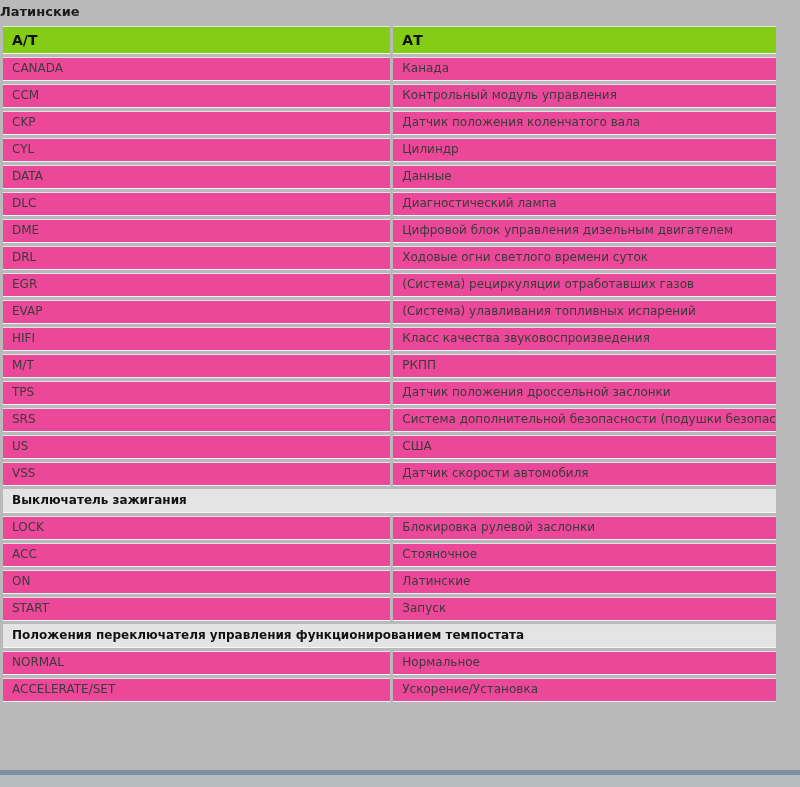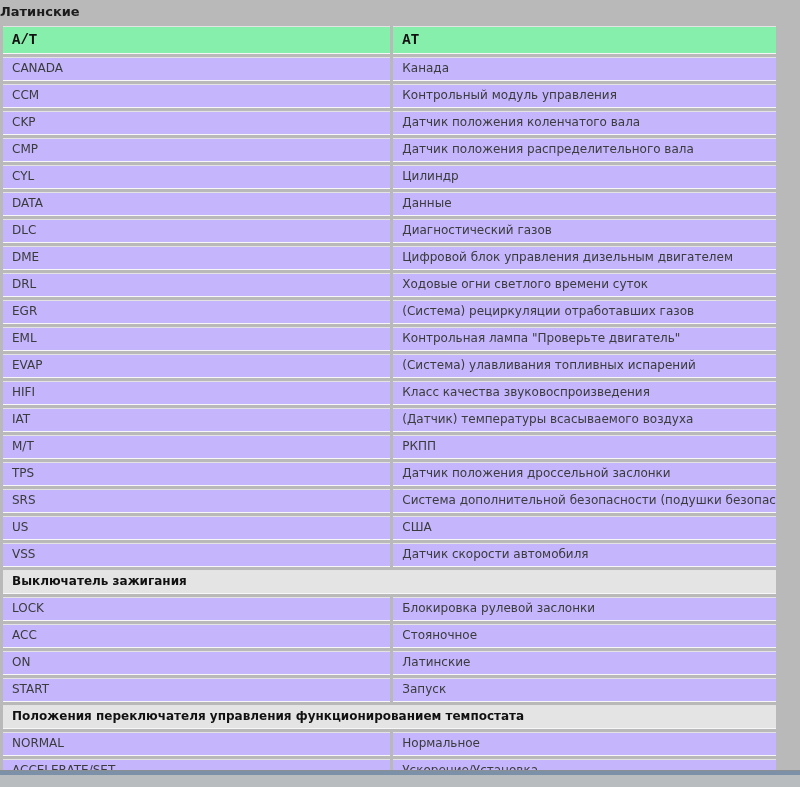--- a/index.html
+++ b/index.html
@@ -22,43 +22,42 @@
   table.glossary {
     border-collapse: separate;
     border-spacing: 3px;
     width: 779px;
     margin-left: 0px;
     table-layout: fixed;
   }
   table.glossary col.c-left  { width: 50.3%; }
   table.glossary col.c-right { width: 49.7%; }
   td, th {
-    background: #c4b5fd;
+    background: #ec4899;
     color: #3b3b3b;
     font-size: 12px;
     font-weight: normal;
     text-align: left;
     padding: 3px 9px 4px 9px;
     height: 15px;
     line-height: 15px;
     border-bottom: 1px solid #f7f7f7;
     border-top: 1px solid #e3e3e3;
     overflow: hidden;
     white-space: nowrap;
     vertical-align: middle;
   }
   tr.head-row th {
-    background: #86efac;
+    background: #84cc16;
     color: #111111;
     font-size: 14px;
     font-weight: bold;
     height: 18px;
     padding-top: 4px;
     padding-bottom: 4px;
-    font-family: Liberation Mono, monospace;
   }
   tr.section-row td {
     background: #e4e4e4;
     color: #111111;
     font-weight: bold;
     font-size: 12px;
   }
   .bottom-bar {
     position: absolute;
     left: 0;
@@ -103,62 +102,50 @@
       </tr>
       <tr>
         <td>CCM</td>
         <td>Контрольный модуль управления</td>
       </tr>
       <tr>
         <td>CKP</td>
         <td>Датчик положения коленчатого вала</td>
       </tr>
       <tr>
-        <td>CMP</td>
-        <td>Датчик положения распределительного вала</td>
-      </tr>
-      <tr>
         <td>CYL</td>
         <td>Цилиндр</td>
       </tr>
       <tr>
         <td>DATA</td>
         <td>Данные</td>
       </tr>
       <tr>
         <td>DLC</td>
-        <td>Диагностический газов</td>
+        <td>Диагностический лампа</td>
       </tr>
       <tr>
         <td>DME</td>
         <td>Цифровой блок управления дизельным двигателем</td>
       </tr>
       <tr>
         <td>DRL</td>
         <td>Ходовые огни светлого времени суток</td>
       </tr>
       <tr>
         <td>EGR</td>
         <td>(Система) рециркуляции отработавших газов</td>
       </tr>
       <tr>
-        <td>EML</td>
-        <td>Контрольная лампа "Проверьте двигатель"</td>
-      </tr>
-      <tr>
         <td>EVAP</td>
         <td>(Система) улавливания топливных испарений</td>
       </tr>
       <tr>
         <td>HIFI</td>
         <td>Класс качества звуковоспроизведения</td>
-      </tr>
-      <tr>
-        <td>IAT</td>
-        <td>(Датчик) температуры всасываемого воздуха</td>
       </tr>
       <tr>
         <td>M/T</td>
         <td>РКПП</td>
       </tr>
       <tr>
         <td>TPS</td>
         <td>Датчик положения дроссельной заслонки</td>
       </tr>
       <tr>

